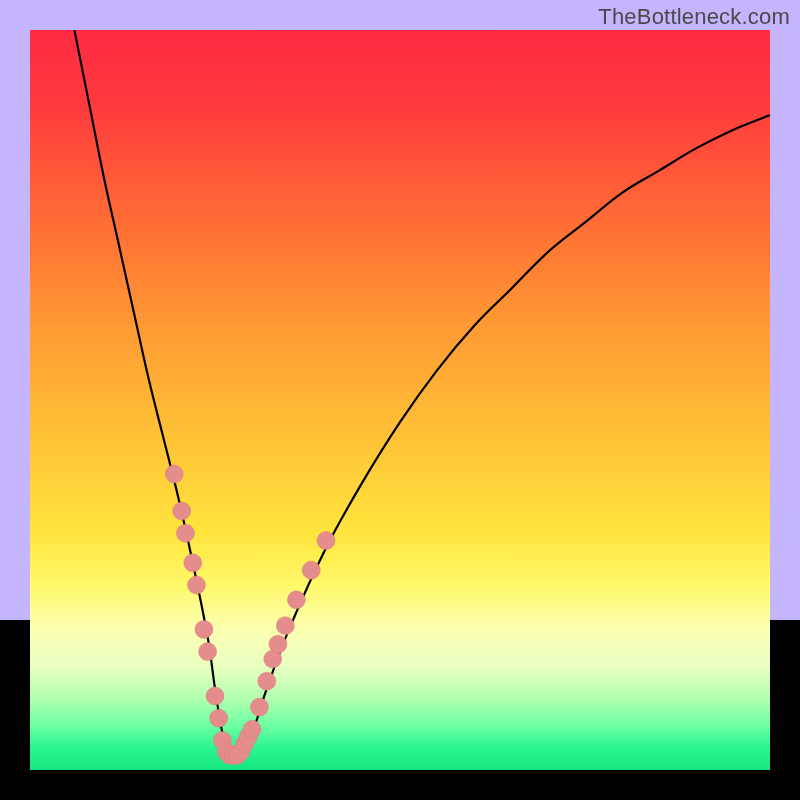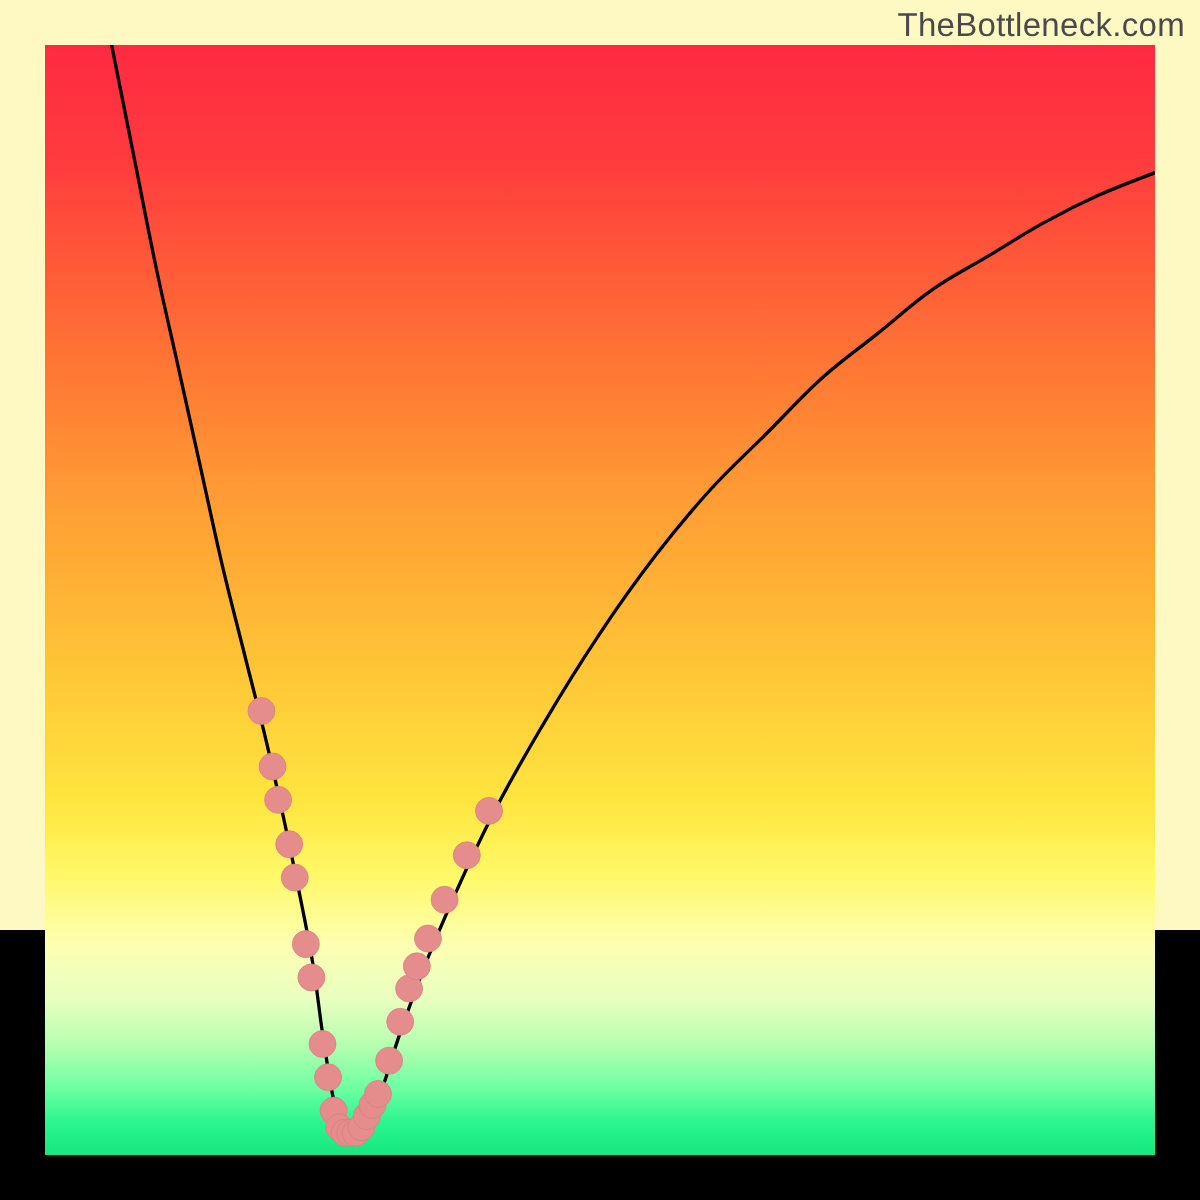--- a/index.html
+++ b/index.html
@@ -8,21 +8,21 @@
     width: 800px;
     height: 800px;
     overflow: hidden;
     background: #000;
     font-family: Arial, Helvetica, sans-serif;
   }
   .frame {
     position: relative;
     width: 800px;
     height: 620px;
-    background: #fef9c3;
+    background: #c4b5fd;
   }
   .plot-area {
     position: absolute;
     left: 30px;
     top: 30px;
     width: 740px;
     height: 740px;
     background: linear-gradient(to bottom,
       #ff2a42 0%,
       #ff3a3e 10%,

